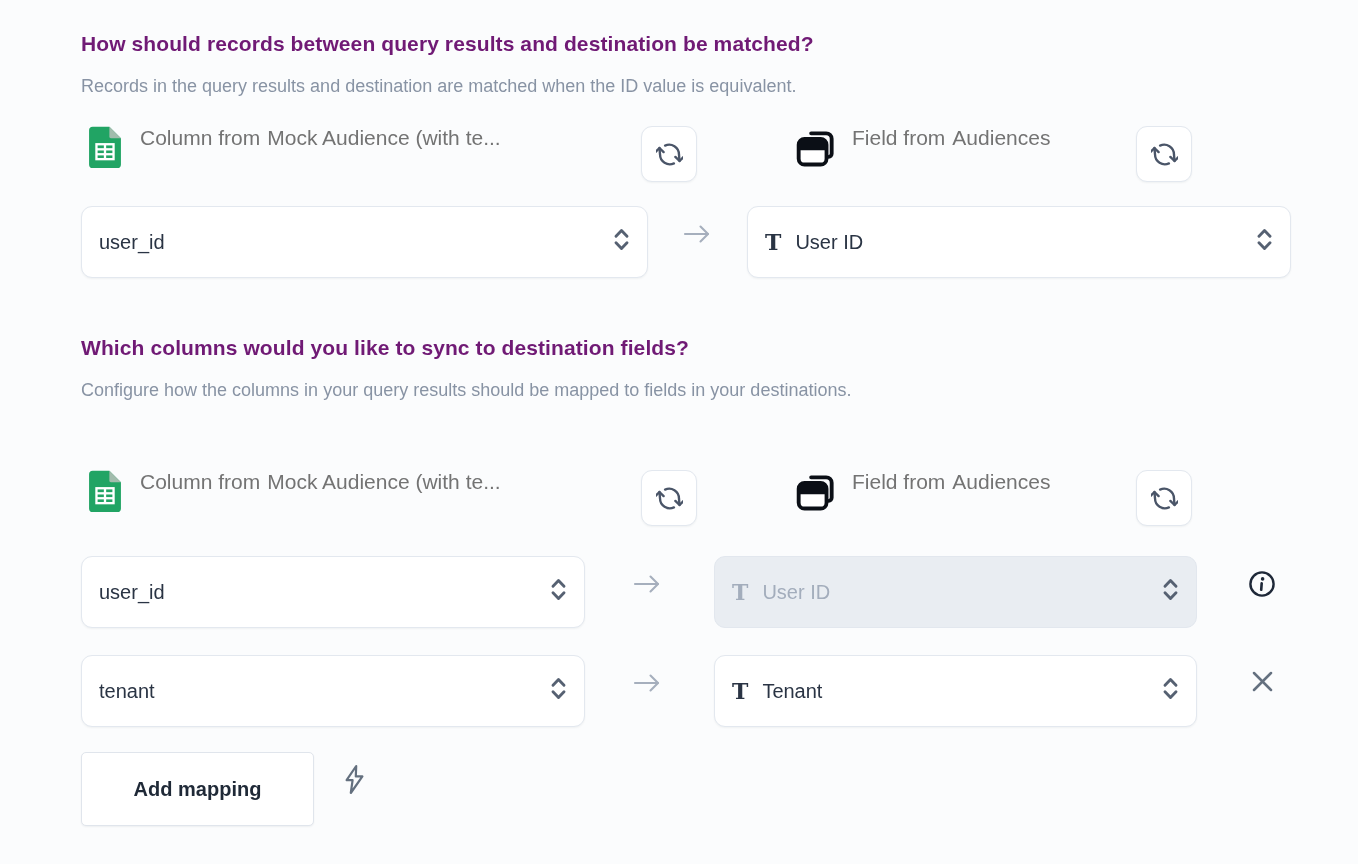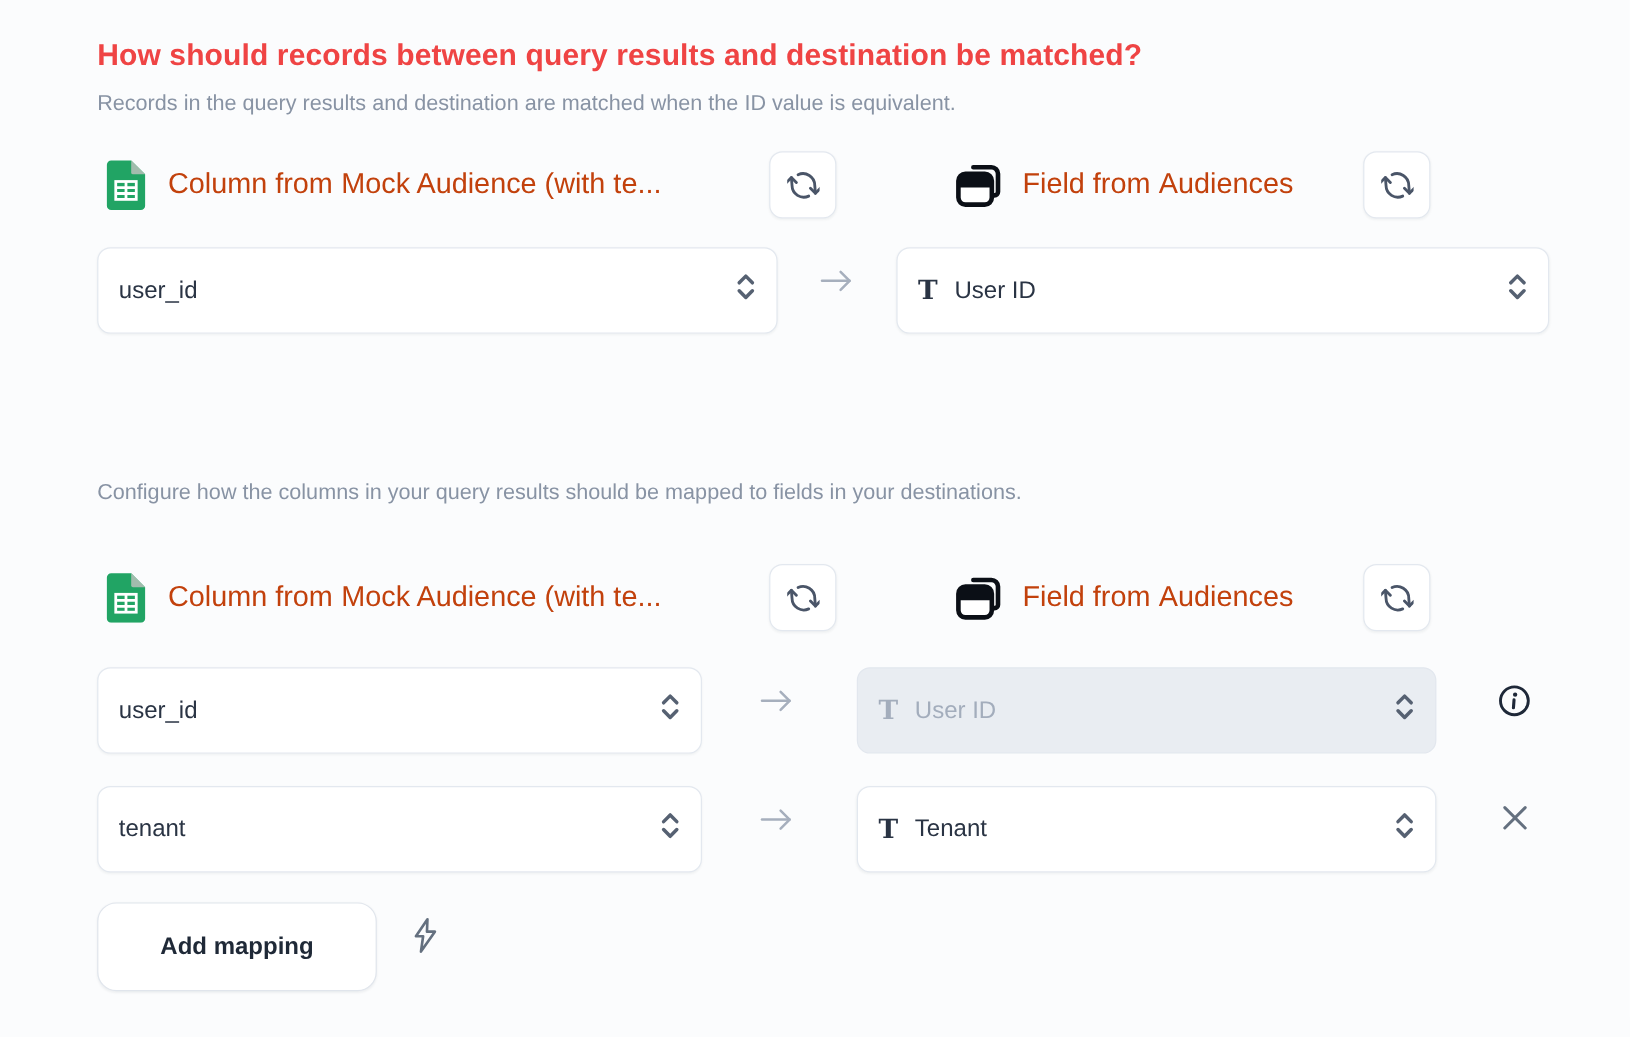--- a/index.html
+++ b/index.html
@@ -2,24 +2,24 @@
 <html><head>
 <meta charset="utf-8">
 <style>
   html,body { margin:0; padding:0; }
   .canvas {
     position:relative; width:1358px; height:864px;
     background:#FBFCFD; overflow:hidden;
     font-family:"Liberation Sans", sans-serif;
     color:#222C3C;
   }
-  .sec-title { position:absolute; left:81px; font-size:25px; font-weight:700; color:#ef4444; letter-spacing:.1px; }
+  .sec-title { position:absolute; left:81px; font-size:21px; font-weight:700; color:#701a75; letter-spacing:.1px; }
   .sec-sub   { position:absolute; left:81px; font-size:18px; color:#8893A4; line-height:40px; }
 
-  .hdr-label { position:absolute; height:56px; display:flex; align-items:center; font-size:24px; color:#c2410c; }
+  .hdr-label { position:absolute; height:56px; display:flex; font-size:21px; color:#737373; }
   .hdr-label .hdr-prefix { font-weight:400; margin-right:7px; }
   .hdr-label .hdr-name   { font-weight:400; }
 
   .icon-btn {
     position:absolute; width:56px; height:56px; box-sizing:border-box;
     background:#FFFFFF; border:1px solid #E3E8EF; border-radius:11px;
     display:flex; align-items:center; justify-content:center;
     box-shadow:0 1px 2px rgba(23,32,48,.05); cursor:pointer;
   }
 
@@ -33,21 +33,21 @@
   .select .chev { position:absolute; right:15px; top:50%; transform:translateY(-50%); display:flex; }
   .select.disabled { background:#E9EDF2; border-color:#E2E7EE; color:#A3ADBC; box-shadow:none; }
   .tbadge { font-family:"DejaVu Serif", serif; font-weight:700; font-size:22px; color:#2A3444; margin-right:14px; line-height:1; }
   .select.disabled .tbadge { color:#A3ADBC; }
 
   .arrow { position:absolute; display:flex; }
   .plain-icon { position:absolute; display:flex; cursor:pointer; }
 
   .add-btn {
     position:absolute; left:81px; top:752px; width:233px; height:74px; box-sizing:border-box;
-    background:#FFFFFF; border:1px solid #E0E5EC; border-radius:16px;
+    background:#FFFFFF; border:1px solid #E0E5EC; border-radius:5px;
     display:flex; align-items:center; justify-content:center;
     font-family:"Liberation Sans", sans-serif; font-size:20px; font-weight:700; color:#1F2937;
     box-shadow:0 1px 2px rgba(23,32,48,.06); cursor:pointer;
   }
 </style>
 </head>
 <body>
 
 <div class="canvas">
 
@@ -126,21 +126,22 @@
     <span class="tbadge">T</span>
     <span>User ID</span>
     <span class="chev">
         <span class="ic"><svg class="svg-chev" width="21" height="27" viewBox="0 0 21 27" fill="none" stroke="#566172" stroke-width="2.9" stroke-linecap="round" stroke-linejoin="round" xmlns="http://www.w3.org/2000/svg">
     <path d="M5 10.2 L10.5 4.6 L16 10.2"></path>
     <path d="M5 16.8 L10.5 22.4 L16 16.8"></path>
   </svg></span>
       </span>
   </div>
 
-  <div class="sec-sub" style="top:390px; width:960px;">Configure how the columns in your query results should be mapped to fields in your destinations.</div>
+  <div class="sec-title" style="top:336px;">Which columns would you like to sync to destination fields?</div>
+  <div class="sec-sub" style="top:370px; width:960px;">Configure how the columns in your query results should be mapped to fields in your destinations.</div>
 
   <div class="hdr-label" style="left:88px; top:470px;">
     <span class="ic" style="margin-right:18px; display:flex;">
         <svg class="svg-sheets" width="34" height="42" viewBox="0 0 23 29" xmlns="http://www.w3.org/2000/svg">
     <path d="M3 .5 h11.5 L22.5 8.5 v18 a2.5 2.5 0 0 1 -2.5 2.5 H3 A2.5 2.5 0 0 1 .5 26.5 v-23.5 A2.5 2.5 0 0 1 3 .5 Z" fill="#21A464"></path>
     <path d="M14.5 .5 L22.5 8.5 h-7 a1 1 0 0 1 -1 -1 Z" fill="#A2BCAD"></path>
     <g stroke="#FFFFFF" stroke-width="1.6" fill="none">
       <rect x="5.6" y="12.6" width="11.8" height="10.3"></rect>
       <line x1="11.5" y1="12.6" x2="11.5" y2="22.9"></line>
       <line x1="5.6" y1="16.1" x2="17.4" y2="16.1"></line>

